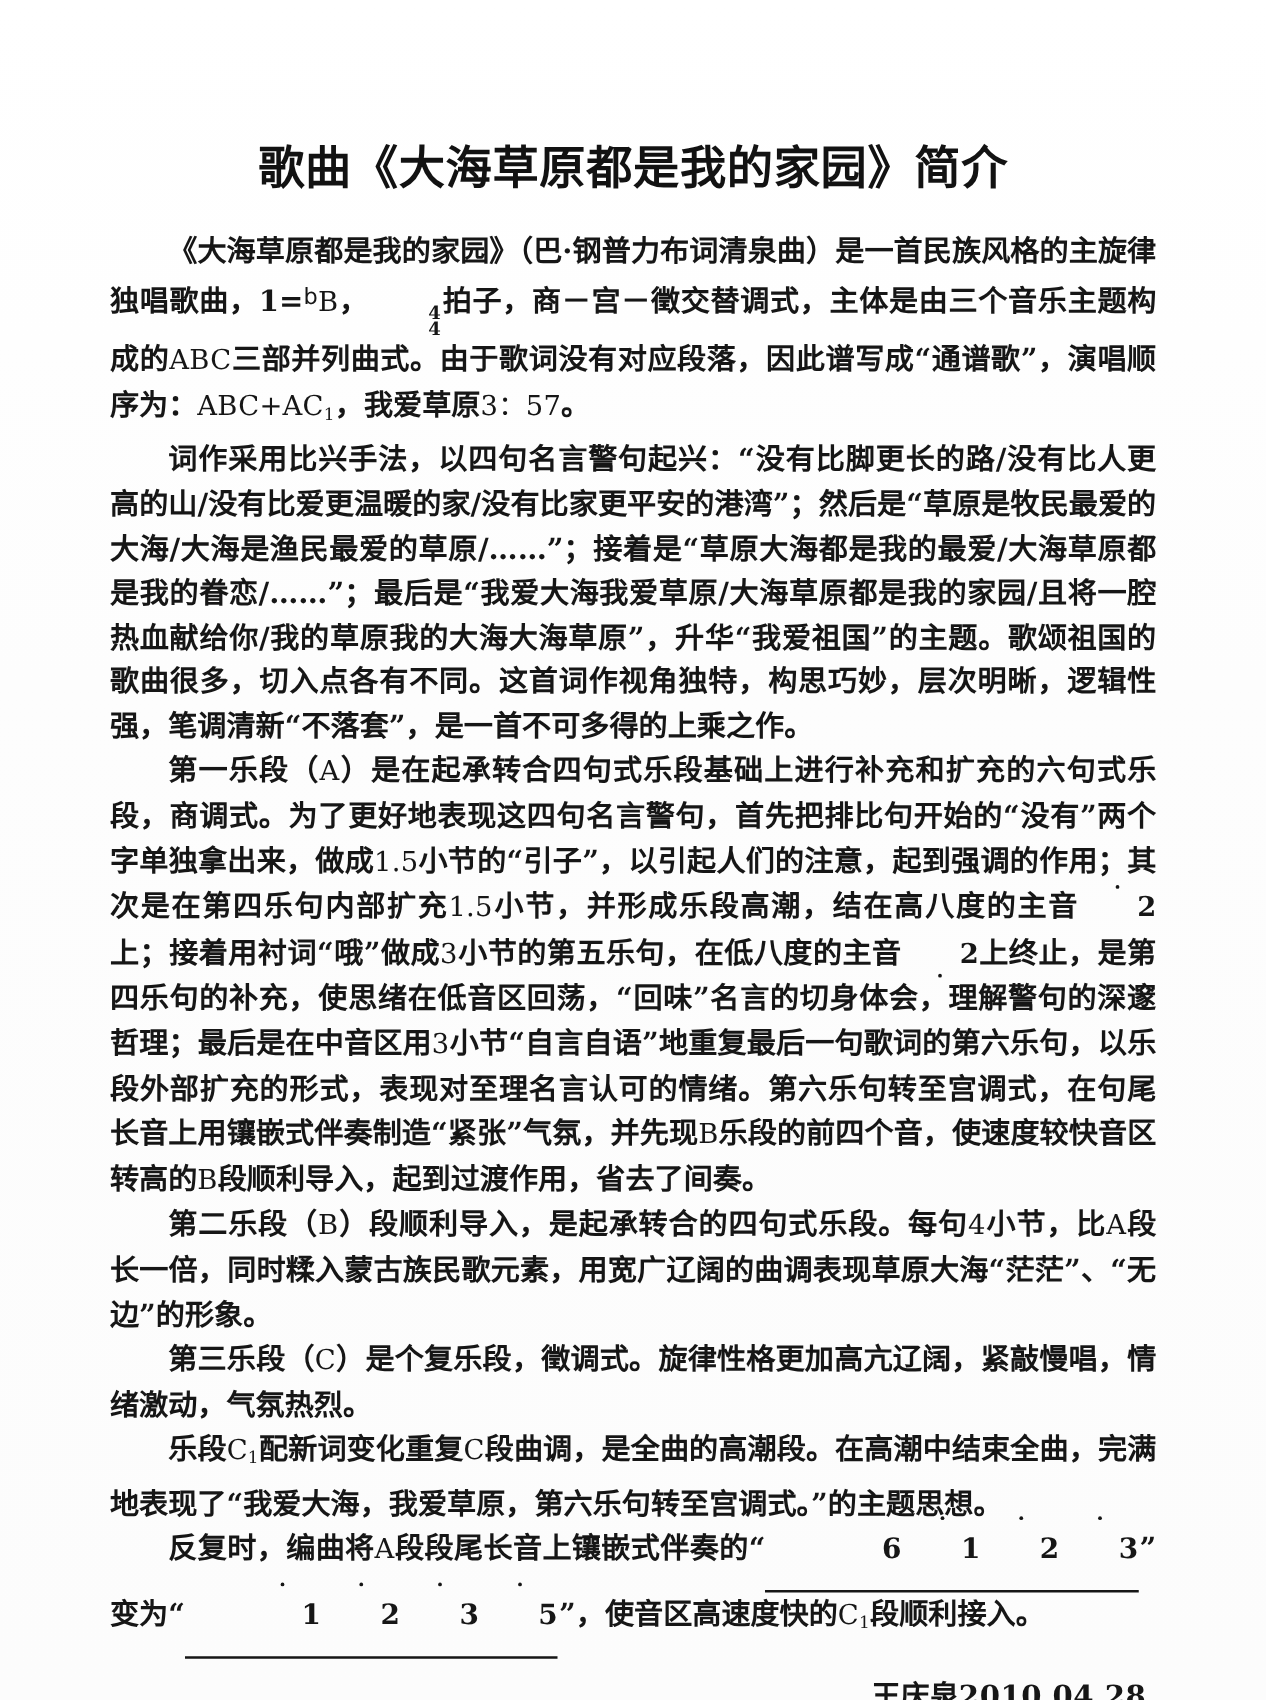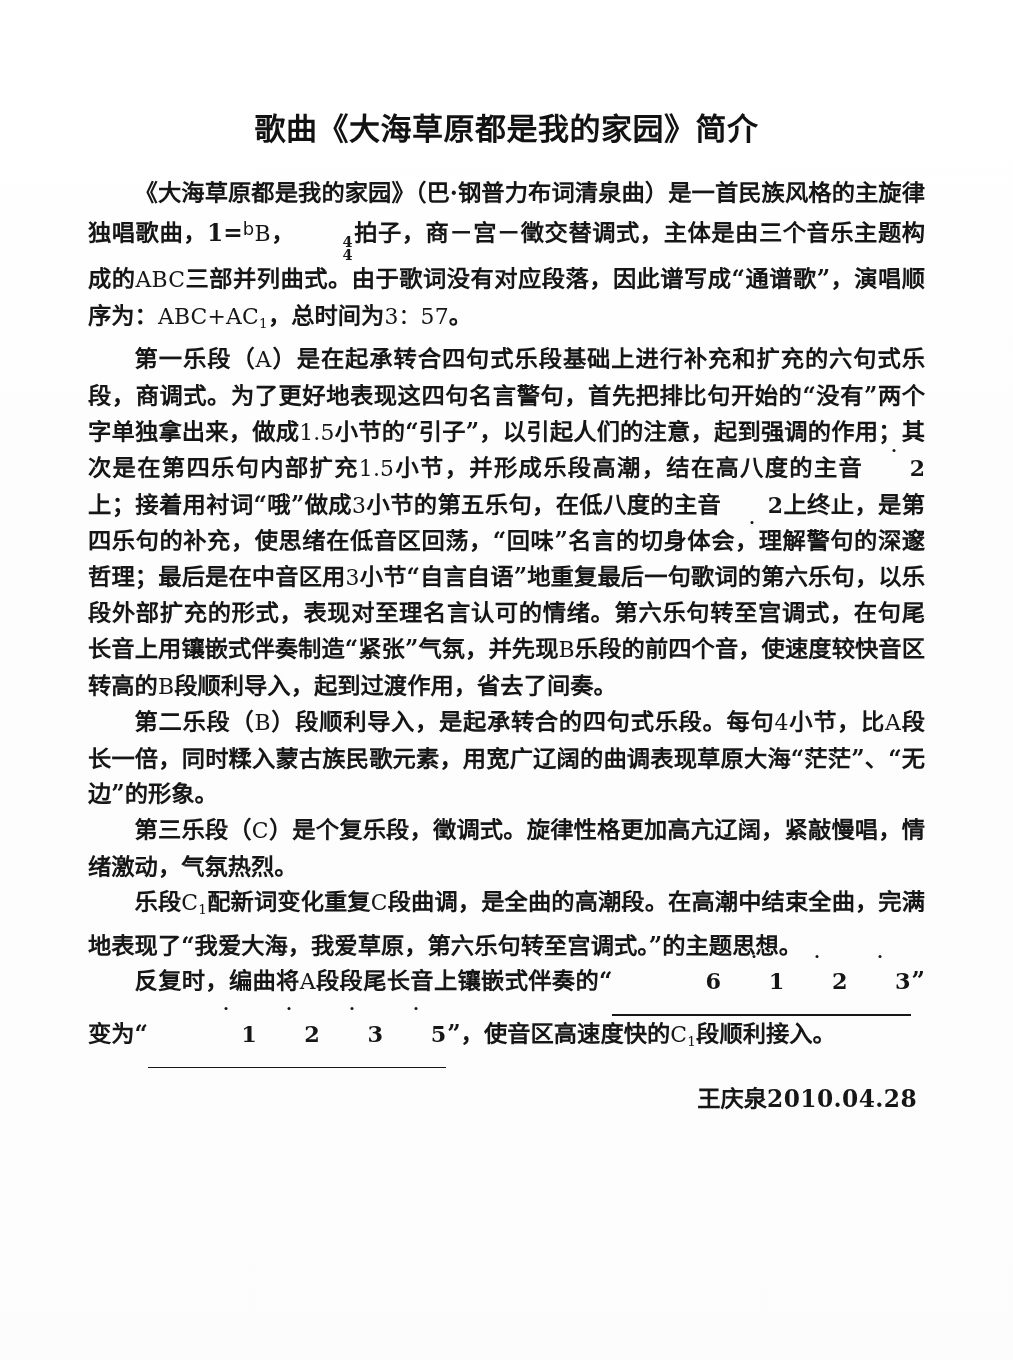--- a/index.html
+++ b/index.html
@@ -24,21 +24,21 @@
     box-sizing: border-box;
     padding: 0;
     background:
       linear-gradient(180deg, #ffffff 0%, #fdfdfd 40%, #fcfcfc 100%);
   }
 
   .doc-title {
     margin: 0;
     padding-top: 104px;
     text-align: center;
-    font-size: 31px;
+    font-size: 37px;
     font-weight: bold;
     letter-spacing: 0.5px;
     color: #121212;
     font-family: "DejaVu Serif", "Liberation Serif", serif;
   }
 
   .body-text {
     margin: 0;
     padding: 26px 88px 0 88px;
   }
@@ -180,22 +180,23 @@
 
 <div class="page">
 
   <h1 class="doc-title">歌曲《大海草原都是我的家园》简介</h1>
 
   <div class="body-text">
 
     <p class="para"><span>《大海草原都是我的家园》（巴·钢普力布词清泉曲）是一首民族风格的主旋律独唱歌曲，1=</span><span class="lat"><span class="flat">b</span><span>B</span></span><span>，</span><span class="timesig">
           <span class="num">4</span>
           <span class="den">4</span>
-        </span><span>拍子，商－宫－徵交替调式，主体是由三个音乐主题构成的</span><span class="lat">ABC</span><span>三部并列曲式。由于歌词没有对应段落，因此谱写成“通谱歌”，演唱顺序为：</span><span class="lat"><span>ABC+AC</span><span class="sub">1</span></span><span>，总时间为</span><span class="lat">3：57</span><span>。</span></p>
-
+        </span><span>拍子，商－宫－徵交替调式，主体是由三个音乐主题构成的</span><span class="lat">ABC</span><span>三部并列曲式。由于歌词没有对应段落，因此谱写成“通谱歌”，演唱顺序为：</span><span class="lat"><span>ABC+AC</span><span class="sub">1</span></span><span>，我爱草原</span><span class="lat">3：57</span><span>。</span></p>
+
+    <p class="para">词作采用比兴手法，以四句名言警句起兴：“没有比脚更长的路/没有比人更高的山/没有比爱更温暖的家/没有比家更平安的港湾”；然后是“草原是牧民最爱的大海/大海是渔民最爱的草原/……”；接着是“草原大海都是我的最爱/大海草原都是我的眷恋/……”；最后是“我爱大海我爱草原/大海草原都是我的家园/且将一腔热血献给你/我的草原我的大海大海草原”，升华“我爱祖国”的主题。歌颂祖国的歌曲很多，切入点各有不同。这首词作视角独特，构思巧妙，层次明晰，逻辑性强，笔调清新“不落套”，是一首不可多得的上乘之作。</p>
 
     <p class="para"><span>第一乐段（</span><span class="lat">A</span><span>）是在起承转合四句式乐段基础上进行补充和扩充的六句式乐段，商调式。为了更好地表现这四句名言警句，首先把排比句开始的“没有”两个字单独拿出来，做成</span><span class="lat">1.5</span><span>小节的“引子”，以引起人们的注意，起到强调的作用；其次是在第四乐句内部扩充</span><span class="lat">1.5</span><span>小节，并形成乐段高潮，结在高八度的主音</span><span class="note dot-up">2</span><span>上；接着用衬词“哦”做成</span><span class="lat">3</span><span>小节的第五乐句，在低八度的主音</span><span class="note dot-down">2</span><span>上终止，是第四乐句的补充，使思绪在低音区回荡，“回味”名言的切身体会，理解警句的深邃哲理；最后是在中音区用</span><span class="lat">3</span><span>小节“自言自语”地重复最后一句歌词的第六乐句，以乐段外部扩充的形式，表现对至理名言认可的情绪。第六乐句转至宫调式，在句尾长音上用镶嵌式伴奏制造“紧张”气氛，并先现</span><span class="lat">B</span><span>乐段的前四个音，使速度较快音区转高的</span><span class="lat">B</span><span>段顺利导入，起到过渡作用，省去了间奏。</span></p>
 
     <p class="para"><span>第二乐段（</span><span class="lat">B</span><span>）段顺利导入，是起承转合的四句式乐段。每句</span><span class="lat">4</span><span>小节，比</span><span class="lat">A</span><span>段长一倍，同时糅入蒙古族民歌元素，用宽广辽阔的曲调表现草原大海“茫茫”、“无边”的形象。</span></p>
 
     <p class="para"><span>第三乐段（</span><span class="lat">C</span><span>）是个复乐段，徵调式。旋律性格更加高亢辽阔，紧敲慢唱，情绪激动，气氛热烈。</span></p>
 
     <p class="para"><span>乐段</span><span class="lat"><span>C</span><span class="sub">1</span></span><span>配新词变化重复</span><span class="lat">C</span><span>段曲调，是全曲的高潮段。在高潮中结束全曲，完满地表现了“我爱大海，我爱草原，第六乐句转至宫调式。”的主题思想。</span></p>
 
     <p class="para"><span>反复时，编曲将</span><span class="lat">A</span><span>段段尾长音上镶嵌式伴奏的“</span><span class="beam"><span class="n">6</span><span class="n up">1</span><span class="n up">2</span><span class="n up">3</span></span><span>”变为“</span><span class="beam"><span class="n up">1</span><span class="n up">2</span><span class="n up">3</span><span class="n up">5</span></span><span>”，使音区高速度快的</span><span class="lat"><span>C</span><span class="sub">1</span></span><span>段顺利接入。</span></p>

